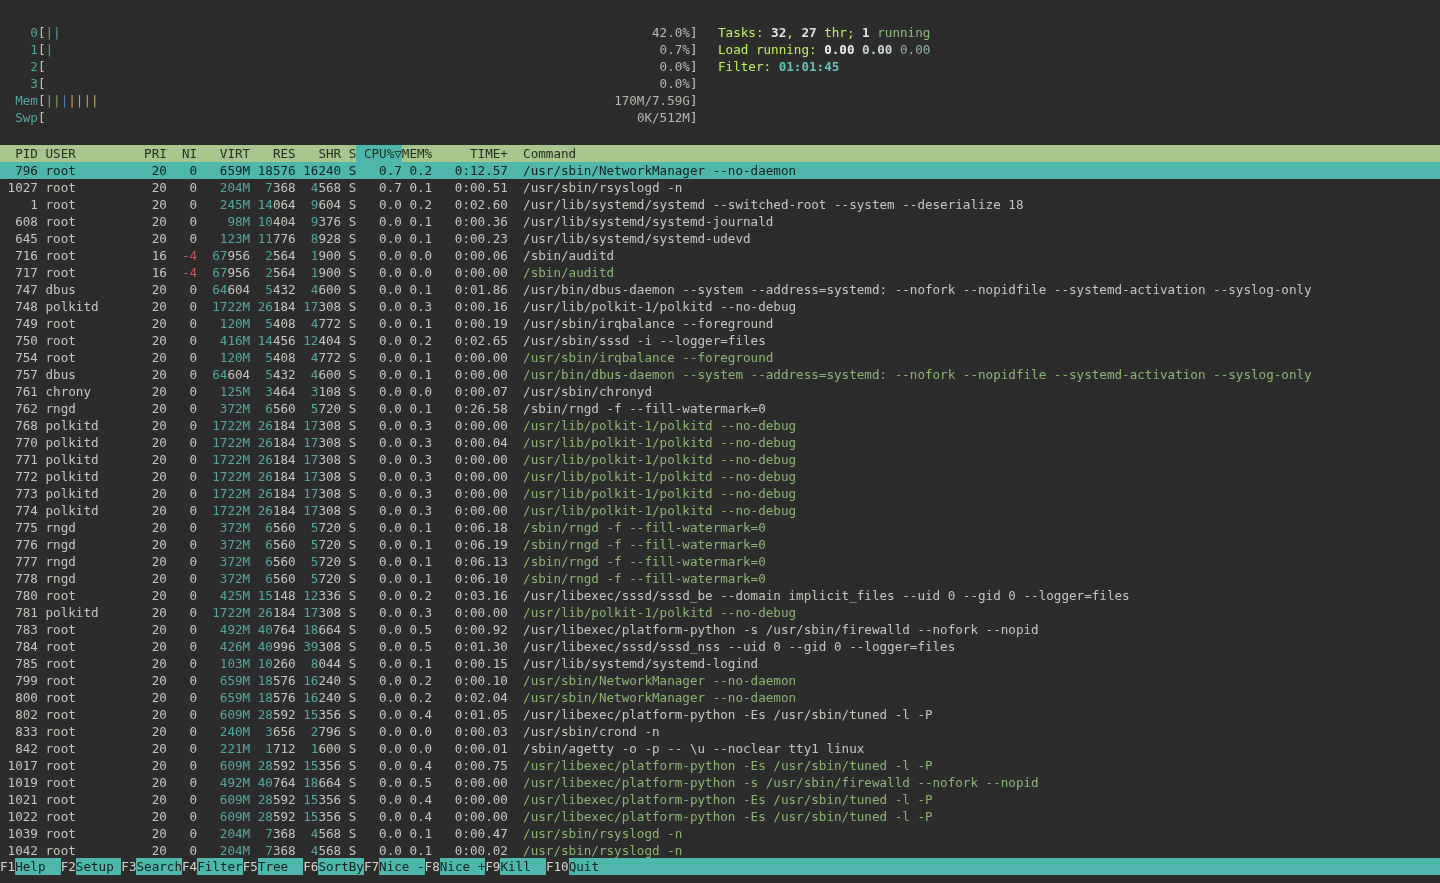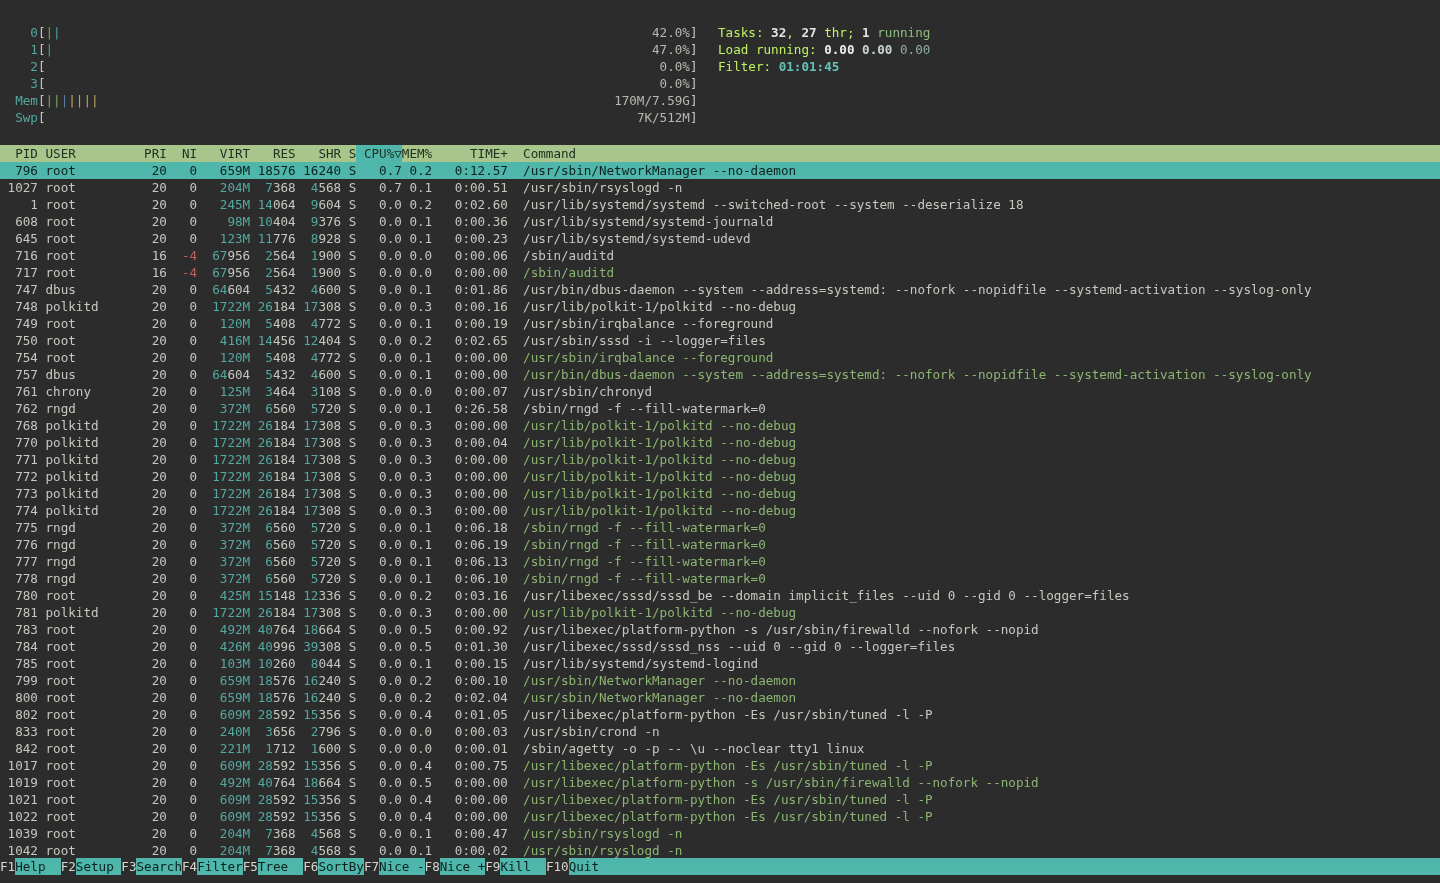--- a/index.html
+++ b/index.html
@@ -49,25 +49,25 @@
   #fnbar{top:858px;left:0;width:1440px;height:17px;display:flex;white-space:pre;}
   .fk-key{color:#d6d8d0;}
   .fk-label{background:#4eb6ab;color:#0d211e;display:inline-block;width:6ch;}
   .fk-label.fill{flex:1;}
 </style>
 </head>
 <body>
 
 <div id="meters" class="abs">
     <div class="meter"><span class="mlabel">0</span><span class="bracket">[</span><span class="mtrack"><span class="pipes"><span class="pipe-g">|</span><span class="pipe-c">|</span></span><span class="mval">42.0%</span></span><span class="bracket">]</span></div>
-    <div class="meter"><span class="mlabel">1</span><span class="bracket">[</span><span class="mtrack"><span class="pipes"><span class="pipe-c">|</span></span><span class="mval">47.0%</span></span><span class="bracket">]</span></div>
+    <div class="meter"><span class="mlabel">1</span><span class="bracket">[</span><span class="mtrack"><span class="pipes"><span class="pipe-c">|</span></span><span class="mval">0.7%</span></span><span class="bracket">]</span></div>
     <div class="meter"><span class="mlabel">2</span><span class="bracket">[</span><span class="mtrack"><span class="pipes"></span><span class="mval">0.0%</span></span><span class="bracket">]</span></div>
     <div class="meter"><span class="mlabel">3</span><span class="bracket">[</span><span class="mtrack"><span class="pipes"></span><span class="mval">0.0%</span></span><span class="bracket">]</span></div>
     <div class="meter"><span class="mlabel">Mem</span><span class="bracket">[</span><span class="mtrack"><span class="pipes"><span class="pipe-g">|</span><span class="pipe-g">|</span><span class="pipe-b">|</span><span class="pipe-y">|</span><span class="pipe-y">|</span><span class="pipe-y">|</span><span class="pipe-y">|</span></span><span class="mval">170M/7.59G</span></span><span class="bracket">]</span></div>
-    <div class="meter"><span class="mlabel">Swp</span><span class="bracket">[</span><span class="mtrack"><span class="pipes"></span><span class="mval">7K/512M</span></span><span class="bracket">]</span></div>
+    <div class="meter"><span class="mlabel">Swp</span><span class="bracket">[</span><span class="mtrack"><span class="pipes"></span><span class="mval">0K/512M</span></span><span class="bracket">]</span></div>
   </div>
 <div id="info" class="abs">
     <div class="infoline"><span class="seg-lbl">Tasks: </span><span class="seg-num">32</span><span class="seg-lbl">, </span><span class="seg-num">27</span><span class="seg-lbl"> thr; </span><span class="seg-num">1</span><span class="seg-grn"> running</span></div>
     <div class="infoline"><span class="seg-lbl">Load running: </span><span class="seg-b1">0.00 </span><span class="seg-b2">0.00 </span><span class="seg-b3">0.00</span></div>
     <div class="infoline"><span class="seg-lbl">Filter: </span><span class="seg-upt">01:01:45</span></div>
   </div>
 <div id="thead" class="abs"><span class="cell" style="width: 5ch;">  PID</span><span class="cell"> </span><span class="cell" style="width: 10ch;">USER      </span><span class="cell" style="width: 6ch;">   PRI</span><span class="cell" style="width: 4ch;">  NI</span><span class="cell" style="width: 7ch;">   VIRT</span><span class="cell" style="width: 6ch;">   RES</span><span class="cell" style="width: 6ch;">   SHR</span><span class="cell" style="width: 2ch;"> S</span><span class="cell sortcol" style="width: 6ch;"> CPU%▽</span><span class="cell" style="width: 4ch;">MEM%</span><span class="cell" style="width: 10ch;">     TIME+</span><span class="cell">  </span><span class="cell">Command</span></div>
 <div id="rows" class="abs">
     <div class="prow sel"><span class="cell r" style="width: 5ch;">796</span><span class="cell"> </span><span class="cell l" style="width: 10ch;">root</span><span class="cell r" style="width: 6ch;">20</span><span class="cell r" style="width: 4ch;">0</span><span class="cell r" style="width: 7ch;"><span class="teal">659M</span></span><span class="cell r" style="width: 6ch;"><span class="teal">18</span><span>576</span></span><span class="cell r" style="width: 6ch;"><span class="teal">16</span><span>240</span></span><span class="cell r" style="width: 2ch;">S</span><span class="cell r" style="width: 6ch;">0.7</span><span class="cell r" style="width: 4ch;">0.2</span><span class="cell r" style="width: 10ch;">0:12.57</span><span class="cell">  </span><span class="cell l cmd">/usr/sbin/NetworkManager --no-daemon</span></div>
     <div class="prow"><span class="cell r" style="width: 5ch;">1027</span><span class="cell"> </span><span class="cell l" style="width: 10ch;">root</span><span class="cell r" style="width: 6ch;">20</span><span class="cell r" style="width: 4ch;">0</span><span class="cell r" style="width: 7ch;"><span class="teal">204M</span></span><span class="cell r" style="width: 6ch;"><span class="teal">7</span><span>368</span></span><span class="cell r" style="width: 6ch;"><span class="teal">4</span><span>568</span></span><span class="cell r" style="width: 2ch;">S</span><span class="cell r" style="width: 6ch;">0.7</span><span class="cell r" style="width: 4ch;">0.1</span><span class="cell r" style="width: 10ch;">0:00.51</span><span class="cell">  </span><span class="cell l cmd">/usr/sbin/rsyslogd -n</span></div>

